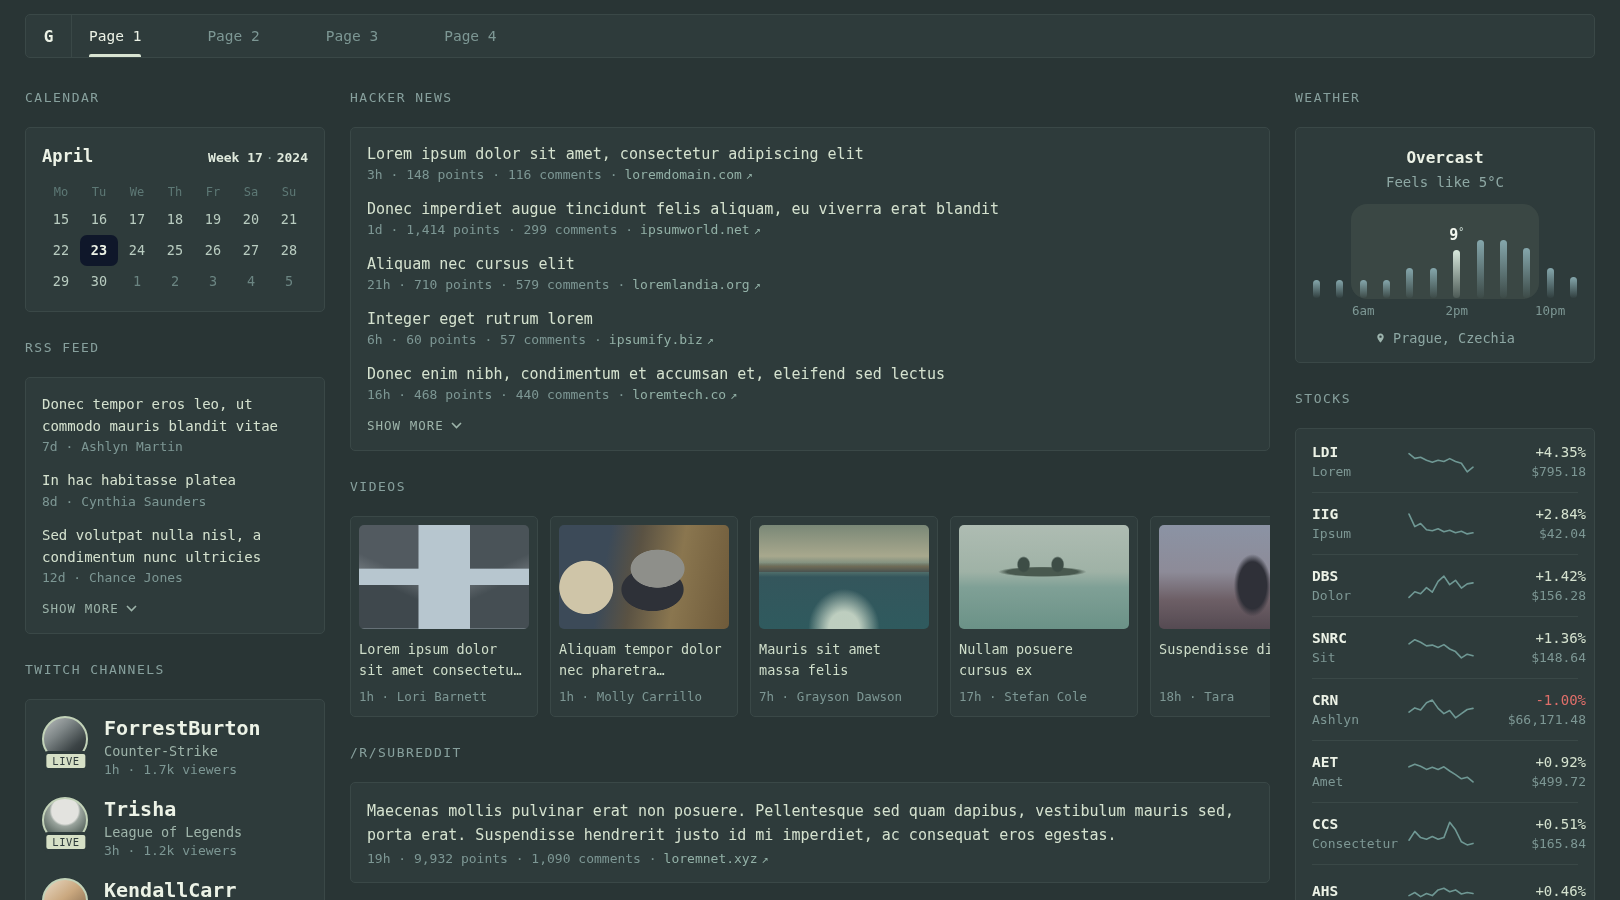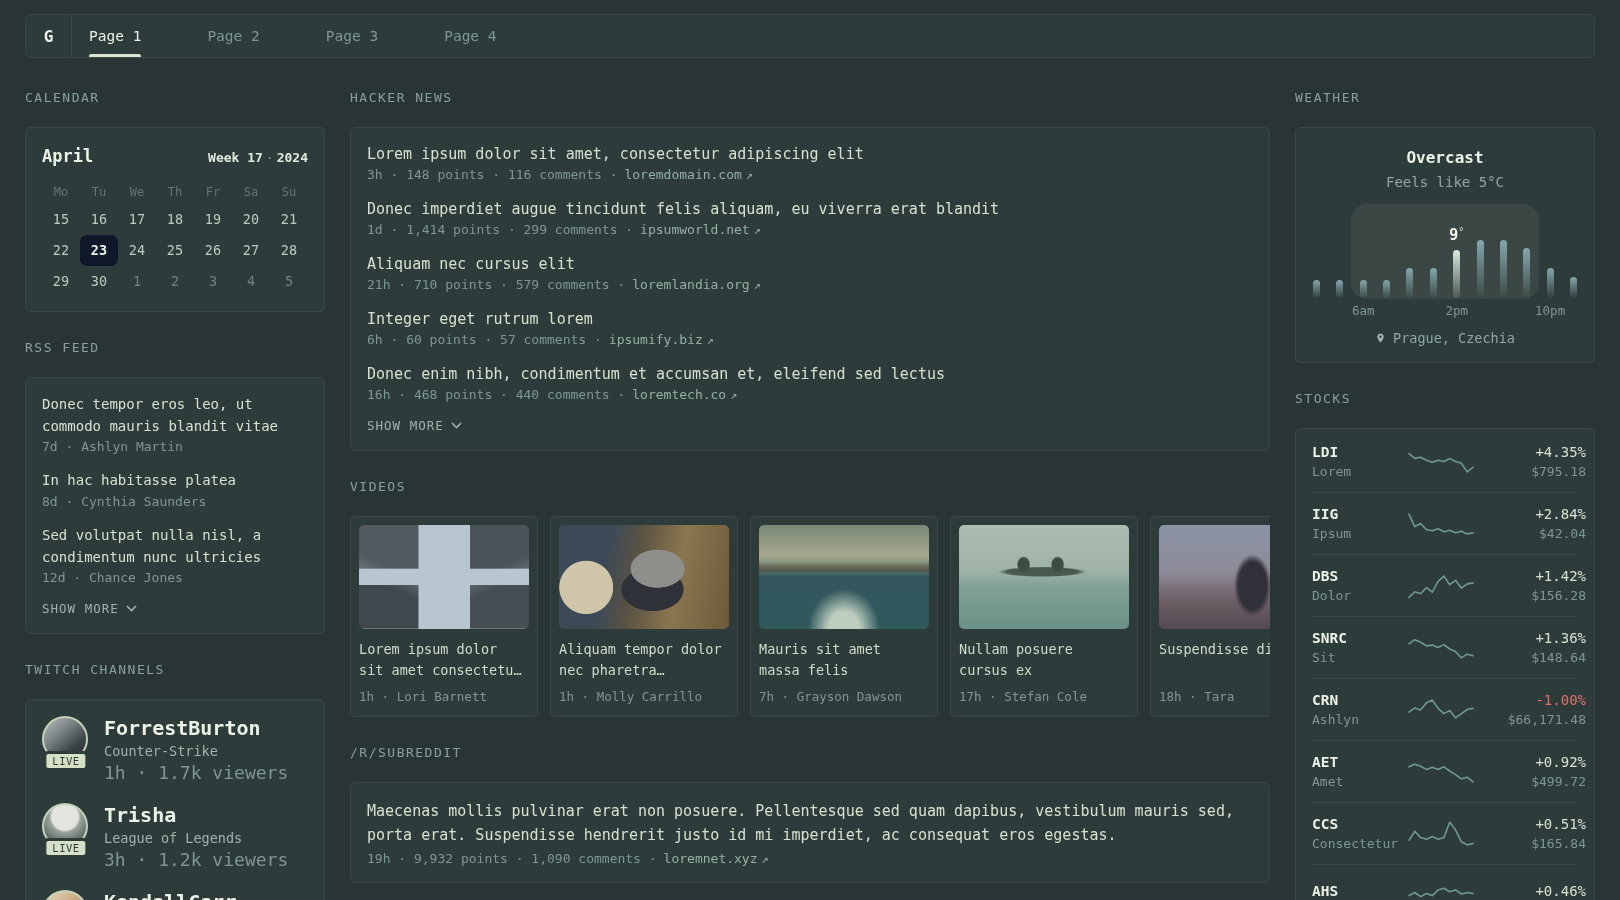--- a/index.html
+++ b/index.html
@@ -112,21 +112,21 @@
   .avatar[data-avatar="trisha"]{background:radial-gradient(circle at 50% 28%,#e3e3df 0 36%,#9aa49d 42%,#505e57 78%,#37433e 100%);}
   .avatar[data-avatar="kendallcarr"]{background:linear-gradient(140deg,#e8d9c4 0%,#caa87f 45%,#8a6f52 85%);}
   .live{
     position:absolute;left:50%;bottom:-9px;transform:translateX(-50%);
     background:#d6e0c6;color:#2e3b3b;font-size:10.5px;letter-spacing:.5px;
     padding:1px 6px;border-radius:5px;border:3px solid var(--panel);
   }
   .twitch-info{margin-left:14px;}
   .twitch-name{font-size:20px;font-weight:bold;color:var(--bright);}
   .twitch-game{font-size:13.5px;color:#9eb4aa;margin-top:3px;}
-  .twitch-info .meta{margin-top:3px;font-size:18px;}
+  .twitch-info .meta{margin-top:3px;font-size:13px;}
 
   
   .hn-item + .hn-item{margin-top:17px;}
   .hn-title{display:block;font-size:15px;color:var(--primary);line-height:1.4;}
   .hn-item .meta{margin-top:2px;}
   .sub-panel .hn-title{line-height:1.6;}
   .sub-panel .meta{margin-top:4px;}
 
   
   .video-row{display:flex;gap:12px;overflow:hidden;}

